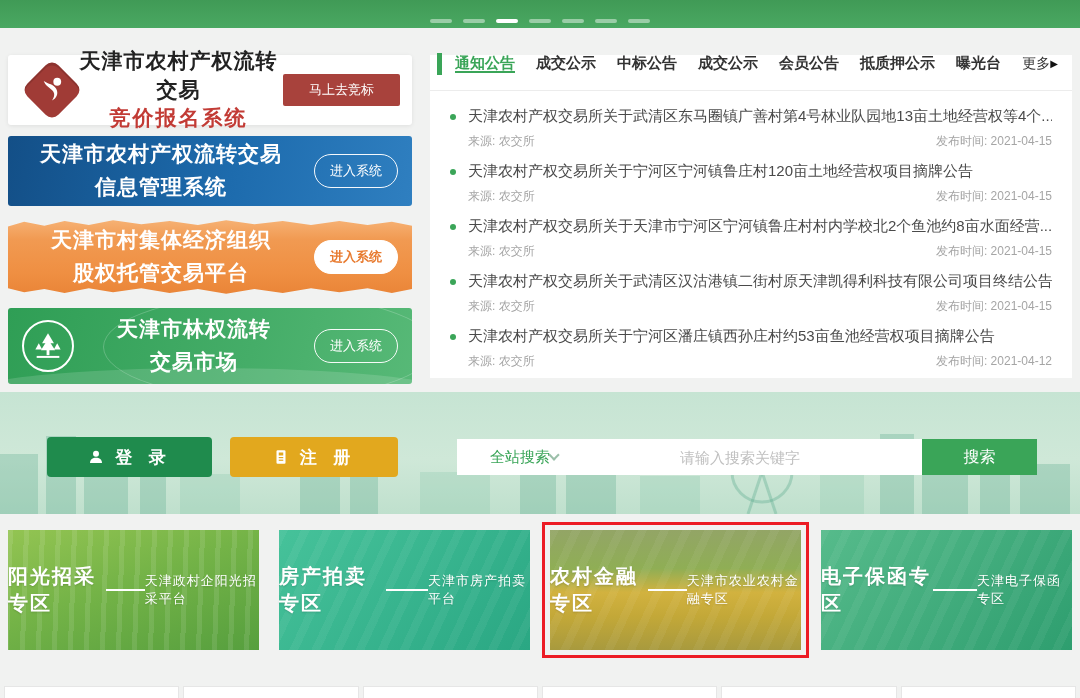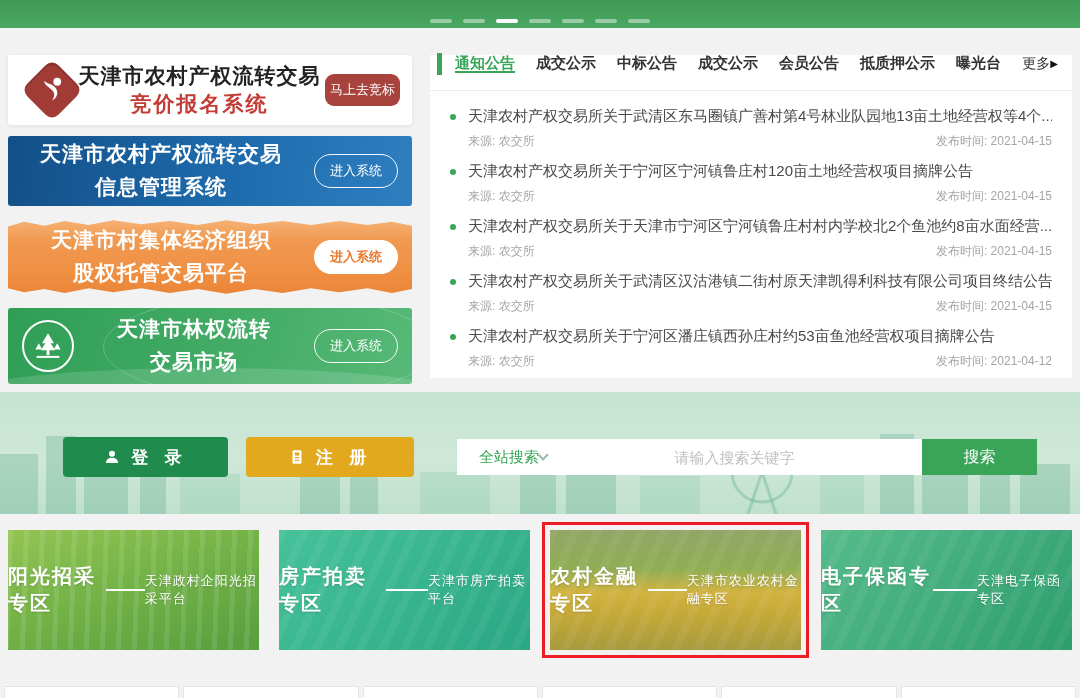--- a/index.html
+++ b/index.html
@@ -18,22 +18,22 @@
   
   .left-col { position:absolute; left:8px; top:55px; width:404px; }
   .logo-card { position:relative; height:70px; background:#ffffff; border-radius:3px;
                box-shadow:0 1px 4px rgba(0,0,0,0.08); display:flex; align-items:center; padding:0 12px 0 22px; }
   .diamond { width:44px; height:44px; background:#a03b36; border-radius:9px; transform:rotate(45deg);
              position:relative; flex:0 0 auto; box-shadow:2px 2px 0 rgba(0,0,0,0.12) inset; }
   .diamond svg { position:absolute; left:4px; top:4px; width:36px; height:36px; transform:rotate(-45deg); }
   .logo-text { flex:1; text-align:center; line-height:1.35; }
   .logo-title { font-size:21px; font-weight:bold; color:#222222; letter-spacing:1px; }
   .logo-sub { font-size:21px; font-weight:bold; color:#c23b35; letter-spacing:2px; }
-  .cta-red { background:#a8423c; color:#ffffff; font-size:13px; border:none; border-radius:9px;
-             padding:7px 5px; cursor:pointer; flex:0 0 auto; }
+  .cta-red { background:#a8423c; color:#ffffff; font-size:13px; border:none; border-radius:2px;
+             padding:7px 26px; cursor:pointer; flex:0 0 auto; }
 
   .sys-banner { position:relative; margin-top:11px; display:flex; align-items:center;
                 padding:0 14px 0 0; color:#ffffff; overflow:hidden; }
   .sys-text { flex:1; text-align:center; font-size:21px; font-weight:bold; line-height:1.55; letter-spacing:1px; }
   .pill-btn { flex:0 0 auto; font-size:13px; padding:7px 15px; border-radius:17px; cursor:pointer;
               border:1px solid rgba(255,255,255,0.95); background:transparent; color:#ffffff; }
   .banner-blue { height:70px; border-radius:3px;
                  background:linear-gradient(100deg,#134f87 0%,#1d6bad 55%,#2f7fc0 100%); }
   .banner-orange { height:80px;
                    background:linear-gradient(180deg,#f7b579 0%,#f19a52 28%,#ef8f42 70%,#e98336 100%);
@@ -67,27 +67,27 @@
   .ann-title { font-size:15px; color:#4a4a4a; white-space:nowrap; overflow:hidden; cursor:pointer; }
   .ann-meta { display:flex; justify-content:space-between; margin:7px 0 0 18px; }
   .ann-source, .ann-date { font-size:12px; color:#a5a5a5; }
 
   
   .hero { position:absolute; left:0; top:392px; width:1080px; height:122px; overflow:hidden;
           background:linear-gradient(180deg,#c6e4d3 0%,#cfe8d8 55%,#bfe0cd 100%); }
   .hero svg.skyline { position:absolute; left:0; bottom:0; width:1080px; height:100px; }
   .hero-btn { position:absolute; top:45px; height:40px; border:none; border-radius:4px; color:#ffffff;
               font-size:17px; font-weight:bold; letter-spacing:6px; cursor:pointer;
-              display:flex; align-items:center; justify-content:center; gap:10px;margin-left:16px; }
+              display:flex; align-items:center; justify-content:center; gap:10px; }
   .login-btn { left:47px; width:165px; background:#1f8b4d; }
   .register-btn { left:230px; width:168px; background:#e2a81e; }
   .hero-btn svg { width:18px; height:18px; }
   .searchbar { position:absolute; left:457px; top:47px; width:580px; height:36px; display:flex; }
   .search-left { flex:1; background:#ffffff; display:flex; align-items:center; }
-  .search-scope { display:flex; align-items:center; padding-left:22px; cursor:pointer; }
+  .search-scope { display:flex; align-items:center; padding-left:33px; cursor:pointer; }
   .scope-label { font-size:15px; color:#3aa558; }
   .chev { width:8px; height:8px; border-right:2px solid #9bbfa9; border-bottom:2px solid #9bbfa9;
           transform:rotate(45deg); margin-top:-4px; }
   .search-input { flex:1; border:none; outline:none; font-size:15px; color:#333; text-align:center;
                   background:transparent; }
   .search-input::placeholder { color:#c0c0c0; }
   .search-go { width:115px; background:#3aa558; color:#ffffff; font-size:16px; border:none; cursor:pointer; }
 
   
   .zones { position:absolute; left:8px; top:530px; width:1064px; display:flex; gap:20px; }

